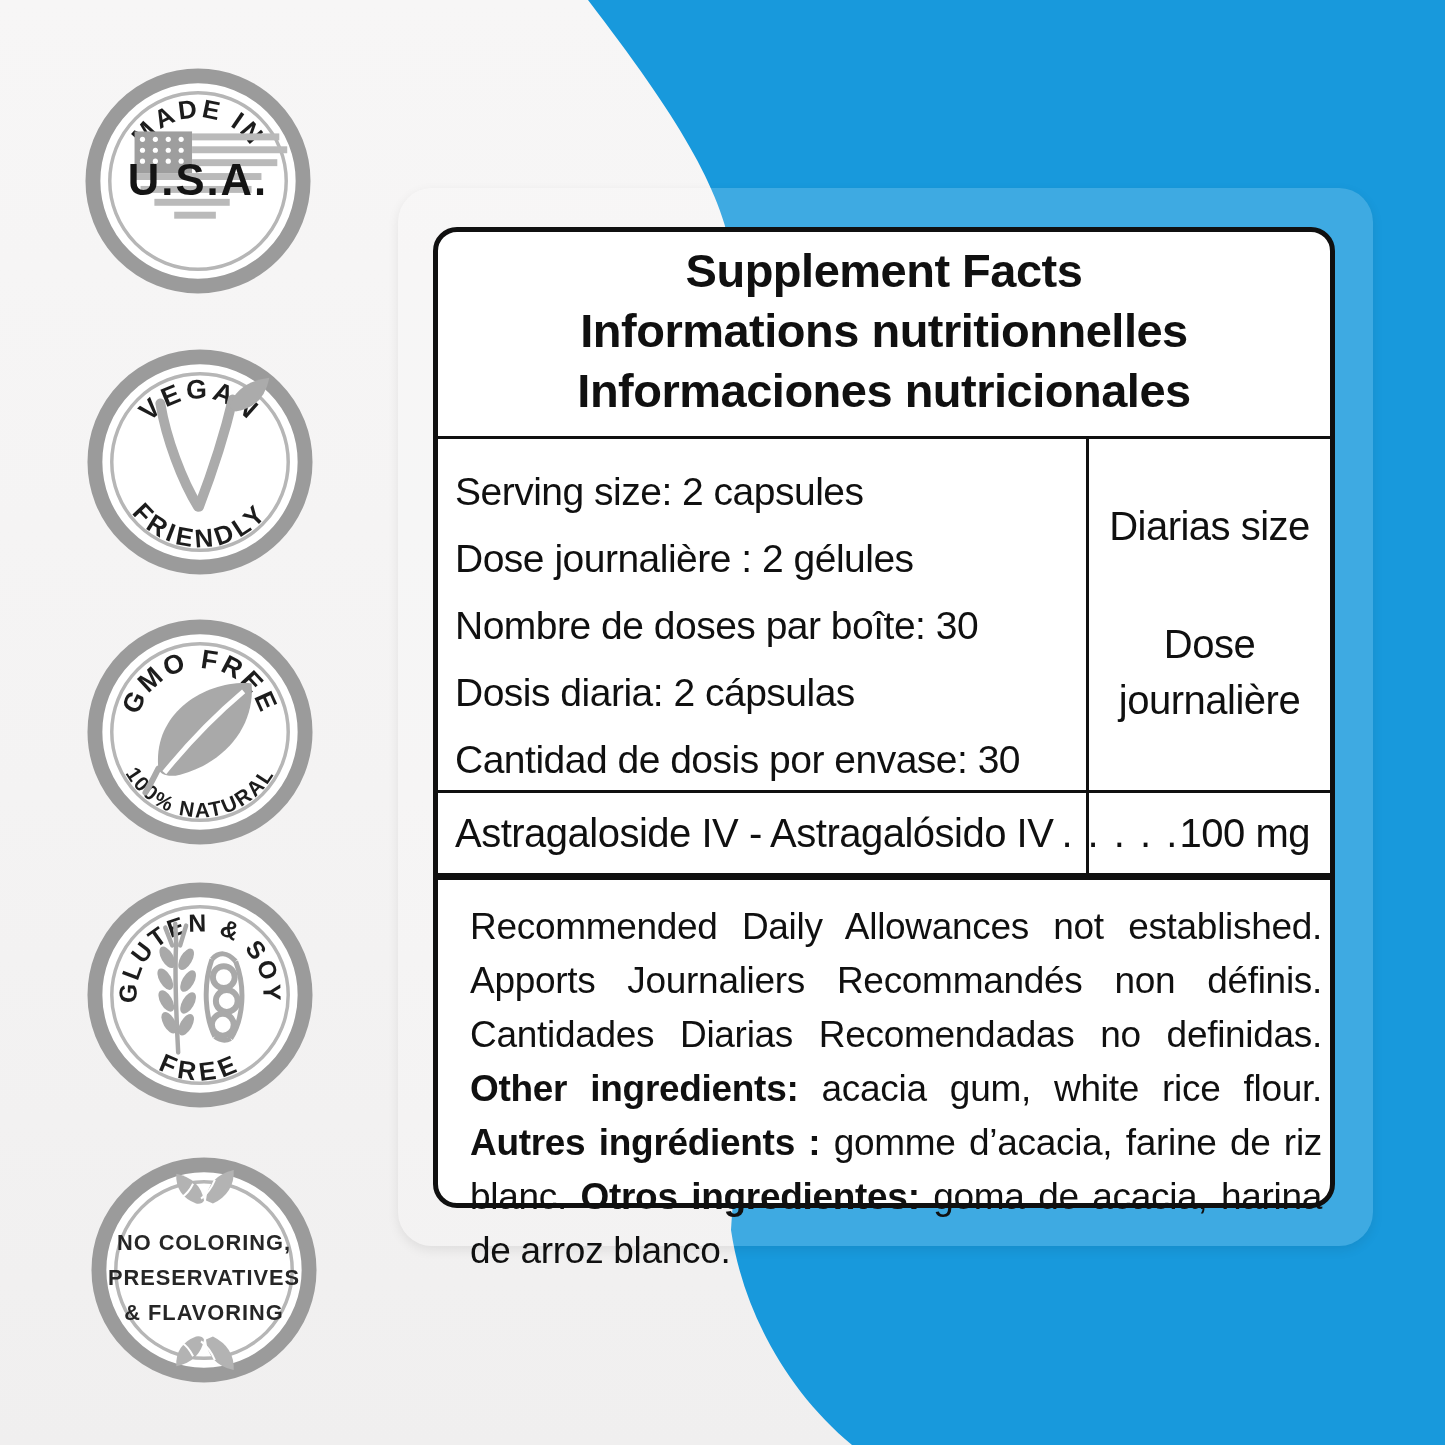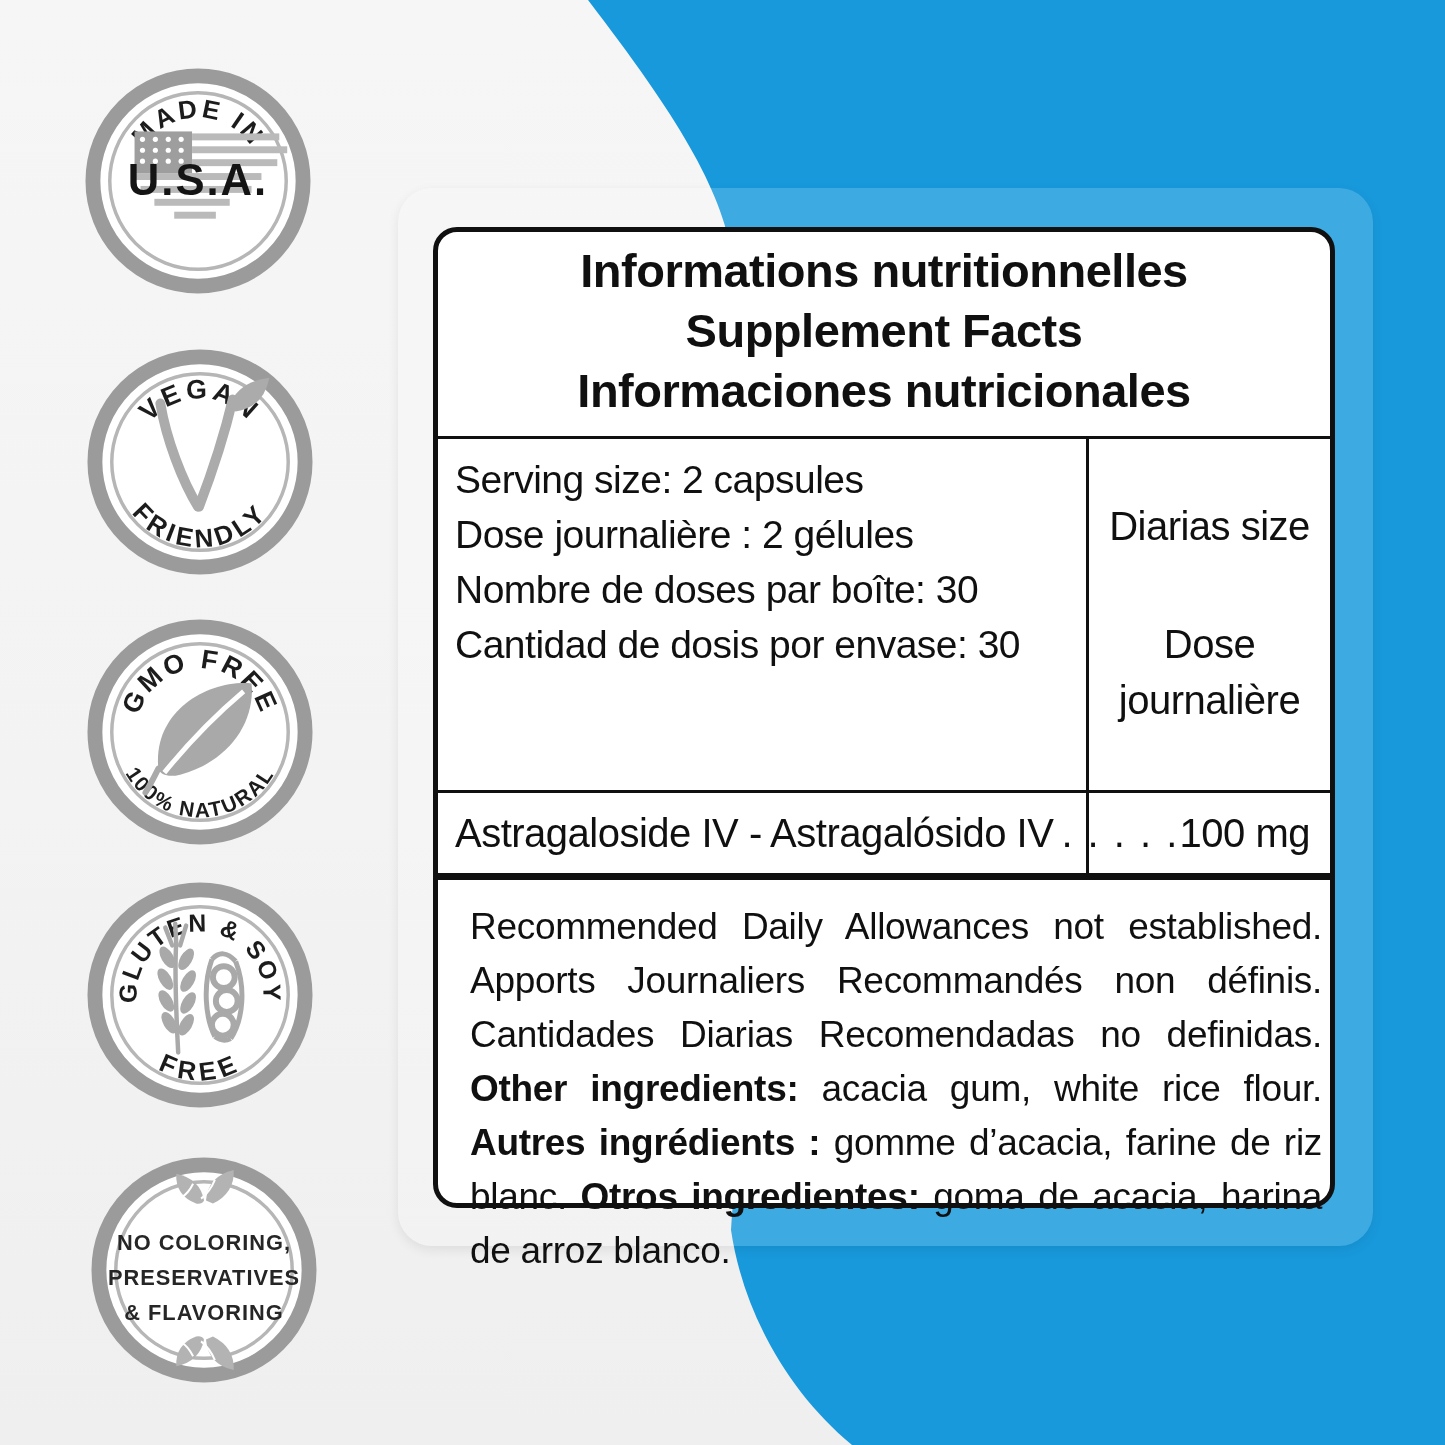--- a/index.html
+++ b/index.html
@@ -26,21 +26,21 @@
   }
   .hline{left:0;width:892px;background:#101010;}
   #hline-1{top:204px;height:3px;}
   #hline-2{top:558px;height:3px;}
   #hline-thick{top:641px;height:7px;}
   #vline{left:648px;top:204px;width:3px;height:444px;background:#101010;}
   #serving-block{
     left:17px;top:220px;width:635px;
     font-size:39px;line-height:55px;letter-spacing:-0.5px;white-space:nowrap;
   }
-  #serving-block div{height:55px;}
+  #serving-block div{height:55px;margin-top:12px;}
   #serving-side{
     left:651px;top:204px;width:241px;height:354px;
     display:flex;flex-direction:column;justify-content:space-evenly;align-items:center;
     text-align:center;font-size:40px;line-height:56px;letter-spacing:-0.5px;
   }
   #ingredient-row{
     left:0;top:558px;width:892px;height:83px;box-sizing:border-box;
     display:flex;align-items:center;padding:4px 20px 0 17px;
     font-size:40px;letter-spacing:-0.5px;white-space:nowrap;border-radius:11px;
   }
@@ -210,31 +210,32 @@
     <g font-size="22" font-weight="bold" fill="#262626" letter-spacing="1" text-anchor="middle">
       <text x="115" y="95">NO COLORING,</text>
       <text x="115" y="130">PRESERVATIVES</text>
       <text x="115" y="165">&amp; FLAVORING</text>
     </g>
   </svg>
 
   <div id="facts-panel">
 
     <div id="panel-title" class="panel-abs">
+      <div>Supplement Facts</div>
       <div>Informations nutritionnelles</div>
-      <div>Supplement Facts</div>
       <div>Informaciones nutricionales</div>
     </div>
 
     <div id="hline-1" class="panel-abs hline"></div>
 
     <div id="serving-block" class="panel-abs">
       <div>Serving size: 2 capsules</div>
       <div>Dose journalière : 2 gélules</div>
       <div>Nombre de doses par boîte: 30</div>
+      <div>Dosis diaria: 2 cápsulas</div>
       <div>Cantidad de dosis por envase: 30</div>
     </div>
 
     <div id="vline" class="panel-abs"></div>
 
     <div id="serving-side" class="panel-abs">
       <div>Diarias size</div>
       <div>Dose journalière</div>
     </div>
 

